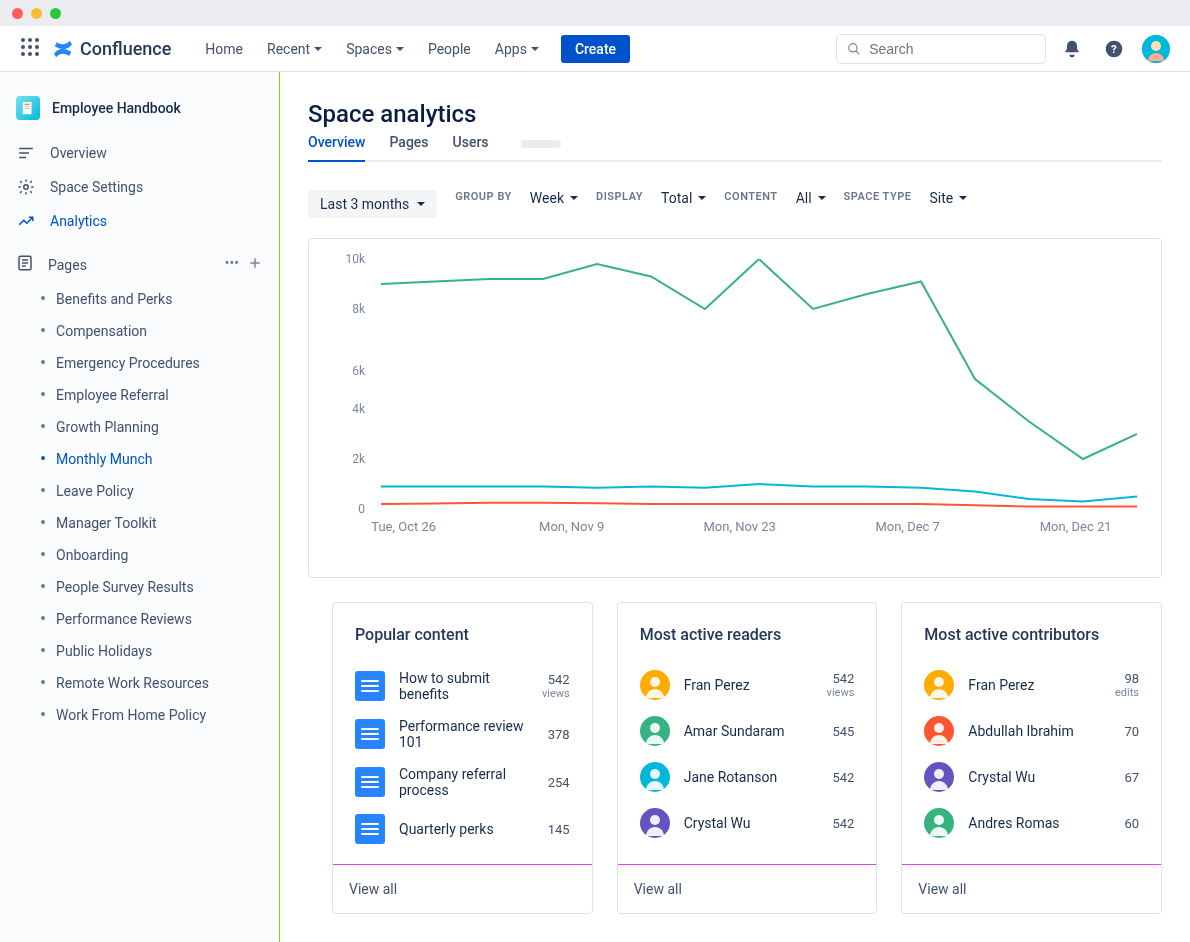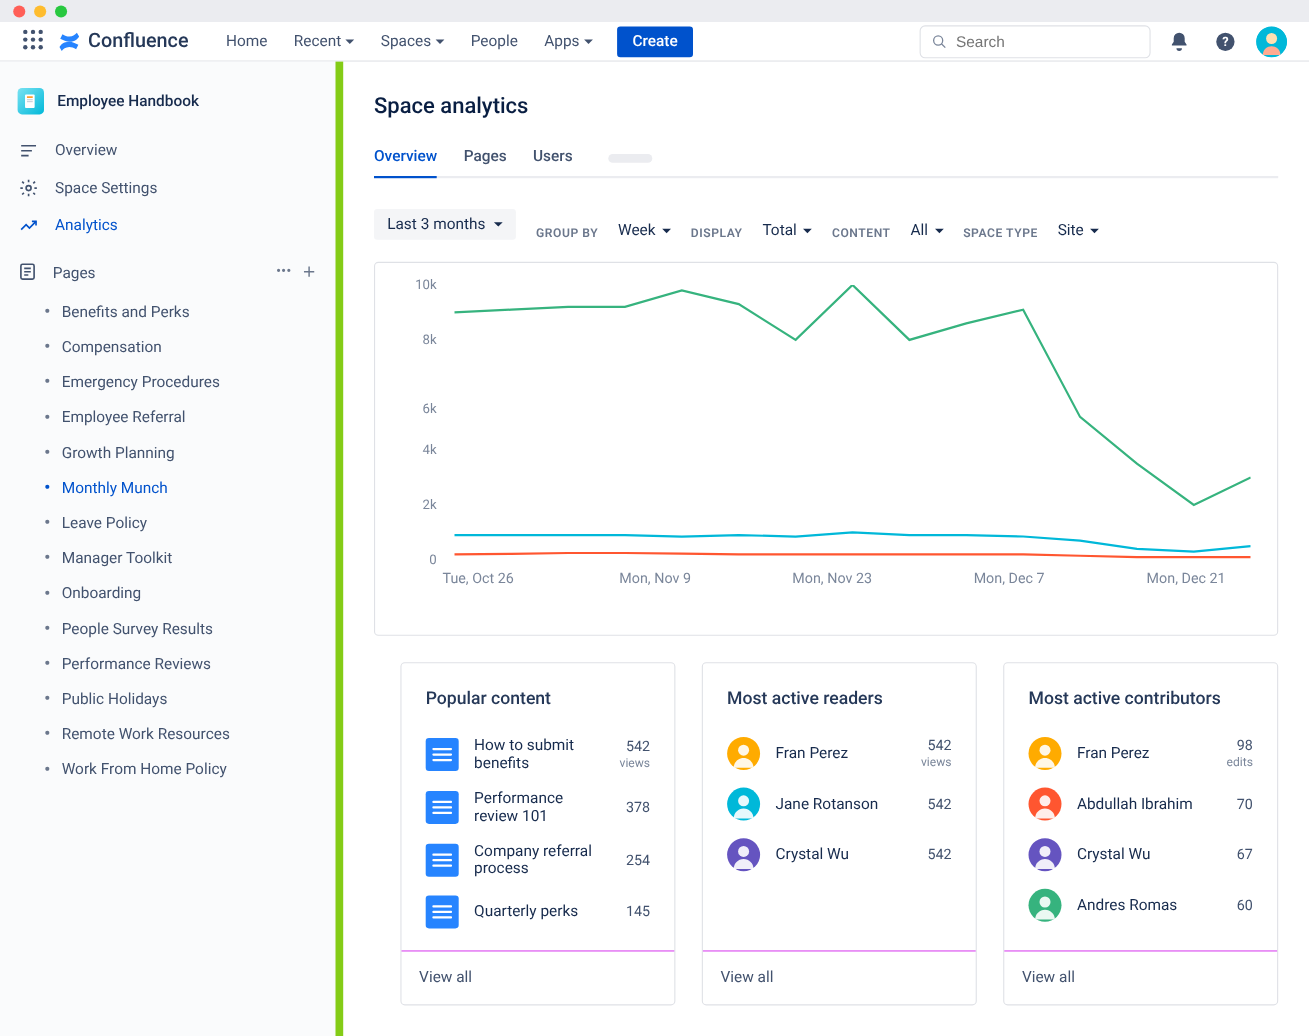--- a/index.html
+++ b/index.html
@@ -15,43 +15,43 @@
 .logo svg { color: #2684FF; }
 .nav-item { padding: 8px 10px; color: #42526E; display:flex; align-items:center; gap:4px; cursor:pointer; font-size:14px;}
 .create-btn { background: #0052CC; color: white; padding: 6px 14px; border-radius: 3px; font-weight: 500; margin-left: 8px; cursor:pointer;}
 .spacer { flex: 1; }
 .search { display: flex; align-items: center; border: 1px solid #DFE1E6; border-radius: 5px; padding: 6px 10px; width: 210px; color: #7A869A; gap:8px;}
 .search input { border:none; outline:none; font-size:14px; width:100%; color:#172B4D; }
 .icon-btn { width: 32px; height: 32px; display:flex; align-items:center; justify-content:center; color:#42526E; cursor:pointer; margin-left:6px;}
 .avatar { width: 28px; height: 28px; border-radius: 50%; background: #00B8D9; margin-left:8px; display:flex; align-items:center; justify-content:center; overflow:hidden;}
 
 .body { flex: 1; display: flex; }
-.sidebar { width: 312px; border-right: 7px solid #84cc16; background: #FAFBFC; padding: 16px 0; }
+.sidebar { width: 280px; border-right: 1px solid #84cc16; background: #FAFBFC; padding: 16px 0; }
 .space-header { display:flex; align-items:center; gap:12px; padding: 8px 16px 16px 16px;}
 .space-icon { width:24px; height:24px; border-radius:4px; background:linear-gradient(135deg,#79E2F2,#00B8D9); display:flex; align-items:center; justify-content:center;}
 .space-name { font-weight:500; font-size:14px; color:#172B4D;}
 .side-item { display:flex; align-items:center; gap:14px; padding:8px 16px; color:#42526E; cursor:pointer; font-size:14px;}
 .side-item.active { color:#0052CC; }
 .side-item .ic { width:20px; display:flex; justify-content:center;}
 .section-header { display:flex; align-items:center; justify-content:space-between; padding:16px 16px 8px 16px; color:#42526E;}
 .section-header .left { display:flex; align-items:center; gap:14px;}
 .section-actions { display:flex; gap:8px; color:#6B778C;}
 .page-item { display:flex; align-items:center; gap:10px; padding:7px 16px 7px 40px; color:#42526E; cursor:pointer; font-size:14px;}
 .page-item .bullet { font-size:18px; line-height:1; color:#6B778C;}
 .page-item.act { color:#0052CC;}
 .page-item.act .bullet { color:#0052CC;}
 
 .main { flex:1; padding: 28px 28px 28px 28px; overflow:auto;}
-.page-title { font-size:20px; font-weight:500; color:#091E42; margin-bottom:20px;}
+.page-title { font-size:24px; font-weight:500; color:#091E42; }
 .tabs { display:flex; gap:24px; border-bottom:2px solid #EBECF0; margin-bottom:28px; align-items:center;}
 .tab { padding:6px 0 10px 0; font-size:14px; color:#42526E; cursor:pointer; margin-bottom:-2px; border-bottom:2px solid transparent; font-weight:500;}
 .tab.active { color:#0052CC; border-bottom-color:#0052CC;}
 .tab-shimmer { width:40px; height:8px; background:#EBECF0; border-radius:4px; margin-left:8px;}
 
-.filters { display:flex; align-items:flex-end; gap:18px; margin-bottom:20px;}
+.filters { display:flex; align-items:flex-start; gap:18px; margin-bottom:20px;}
 .filter-btn { background:#F4F5F7; padding:6px 12px; border-radius:3px; display:flex; align-items:center; gap:8px; cursor:pointer; font-size:14px; color:#172B4D;}
 .filter-label { font-size:11px; text-transform:uppercase; color:#6B778C; letter-spacing:0.5px; font-weight:600;}
 .filter-val { display:flex; align-items:center; gap:6px; cursor:pointer; font-size:14px; color:#172B4D;}
 
 .chart-card { border:1px solid #DFE1E6; border-radius:4px; padding:20px 24px 28px 24px; margin-bottom:24px;}
 .chart { position:relative; height:290px;}
 .y-axis { position:absolute; left:0; top:0; bottom:40px; width:40px;}
 .y-tick { position:absolute; right:8px; font-size:12px; color:#7A869A; transform:translateY(-50%);}
 .plot { position:absolute; left:48px; right:0; top:0; bottom:40px;}
 .x-axis { position:absolute; left:48px; right:0; bottom:0; height:30px; display:flex;}
@@ -389,20 +389,30 @@
                       <path d="M6 28c0-5 4-9 9-9s9 4 9 9" fill="rgba(255,255,255,0.9)"></path>
                     </svg>
                   </div>
                   <div class="label">Fran Perez</div>
                   <div class="metric">
                     <div>542</div>
                     <div class="sub">views</div>
                   </div>
                 </div>
                 <div class="row-item">
+                  <div class="person-icon" style="background:#36B37E">
+                    <svg width="30" height="30" viewBox="0 0 30 30">
+                      <circle cx="15" cy="12" r="5" fill="rgba(255,255,255,0.9)"></circle>
+                      <path d="M6 28c0-5 4-9 9-9s9 4 9 9" fill="rgba(255,255,255,0.9)"></path>
+                    </svg>
+                  </div>
+                  <div class="label">Amar Sundaram</div>
+                  <div class="metric">545</div>
+                </div>
+                <div class="row-item">
                   <div class="person-icon" style="background:#00B8D9">
                     <svg width="30" height="30" viewBox="0 0 30 30">
                       <circle cx="15" cy="12" r="5" fill="rgba(255,255,255,0.9)"></circle>
                       <path d="M6 28c0-5 4-9 9-9s9 4 9 9" fill="rgba(255,255,255,0.9)"></path>
                     </svg>
                   </div>
                   <div class="label">Jane Rotanson</div>
                   <div class="metric">542</div>
                 </div>
                 <div class="row-item">

